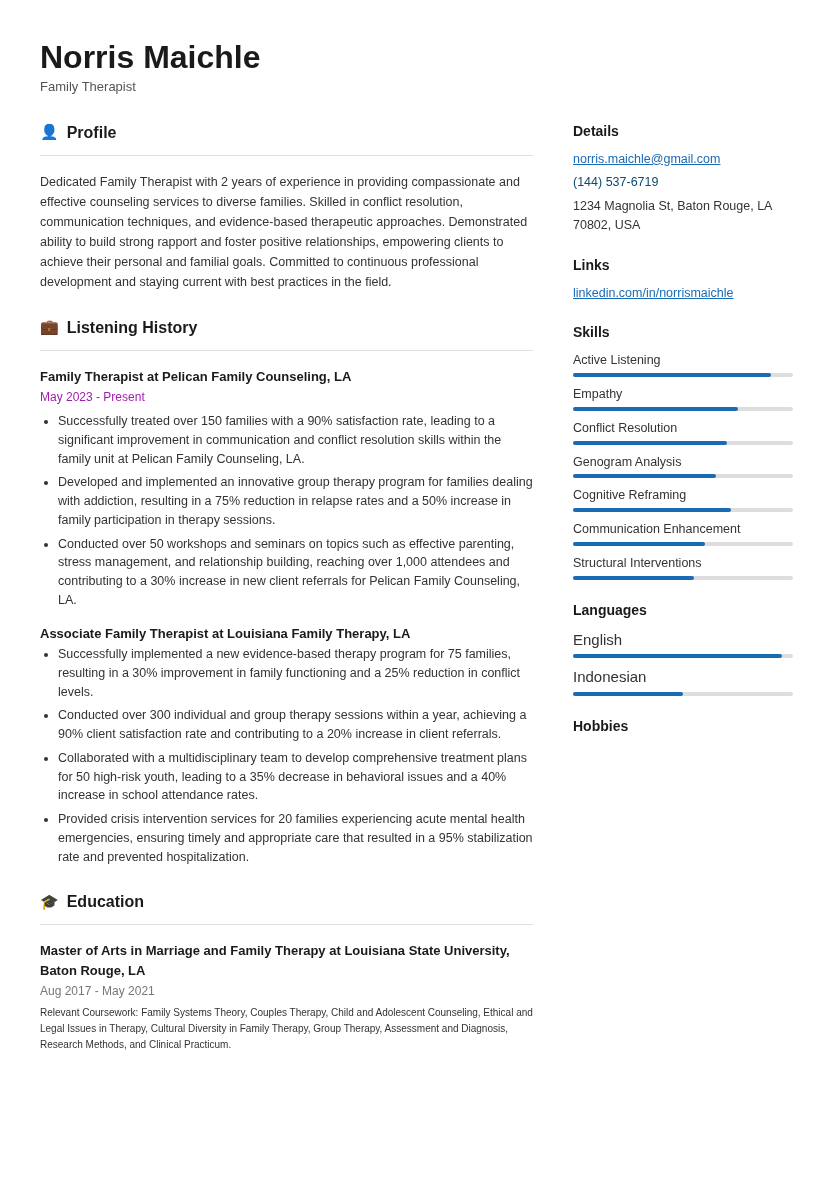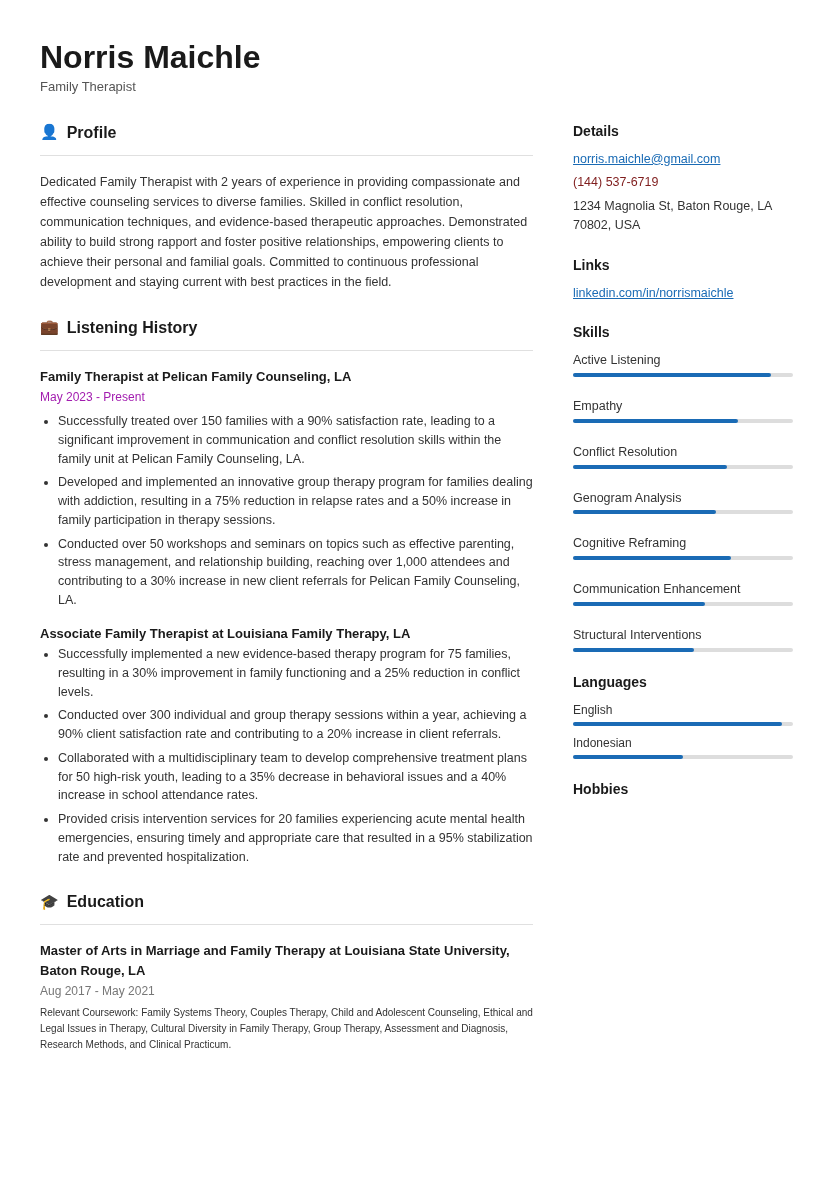--- a/index.html
+++ b/index.html
@@ -114,36 +114,36 @@
       margin-bottom: 8px;
     }
     .detail-email {
       color: #1a6bb5;
       font-size: 12.5px;
       margin-bottom: 5px;
       display: block;
     }
     .detail-phone {
       font-size: 12.5px;
-      color: #7f1d1d;
+      color: #0c4a6e;
       margin-bottom: 5px;
     }
     .detail-address {
       font-size: 12.5px;
       color: #333;
       line-height: 1.5;
     }
     .link-item {
       color: #1a6bb5;
       font-size: 12.5px;
       display: block;
       margin-bottom: 18px;
     }
     .skill-item {
-      margin-bottom: 20px;
+      margin-bottom: 8px;
     }
     .skill-label {
       font-size: 12.5px;
       color: #333;
       margin-bottom: 3px;
     }
     .skill-bar-bg {
       height: 4px;
       background: #ddd;
       border-radius: 2px;
@@ -151,21 +151,21 @@
     }
     .skill-bar-fill {
       height: 4px;
       background: #1a6bb5;
       border-radius: 2px;
     }
     .lang-item {
       margin-bottom: 8px;
     }
     .lang-label {
-      font-size: 12px;
+      font-size: 15px;
       color: #333;
       margin-bottom: 3px;
     }
     .hobby-item {
       font-size: 12.5px;
       color: #333;
       margin-bottom: 4px;
     }
     hr.section-divider {
       border: none;

